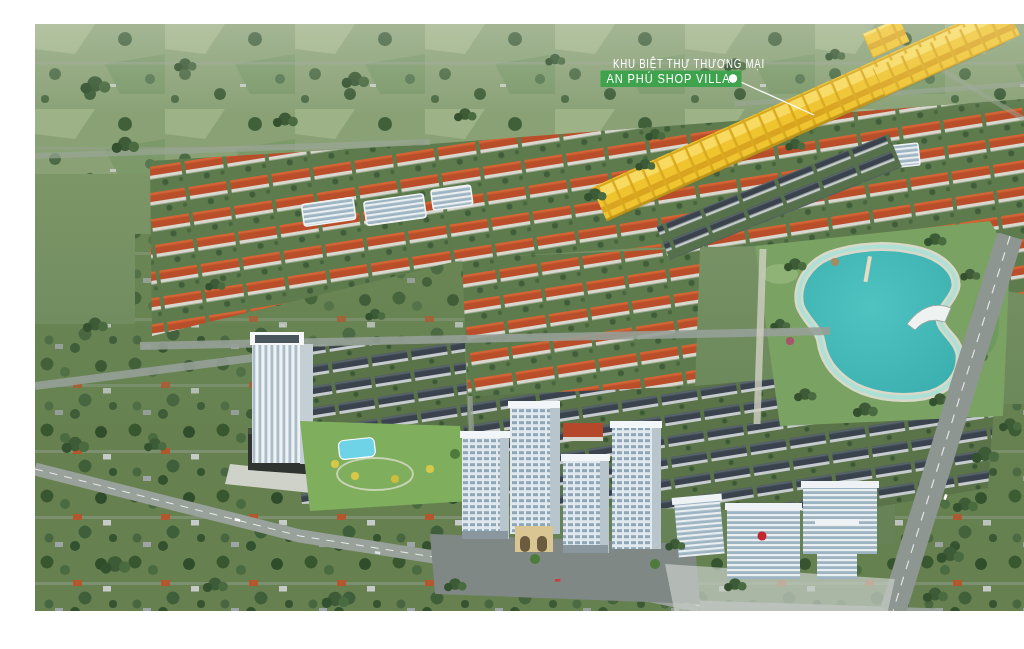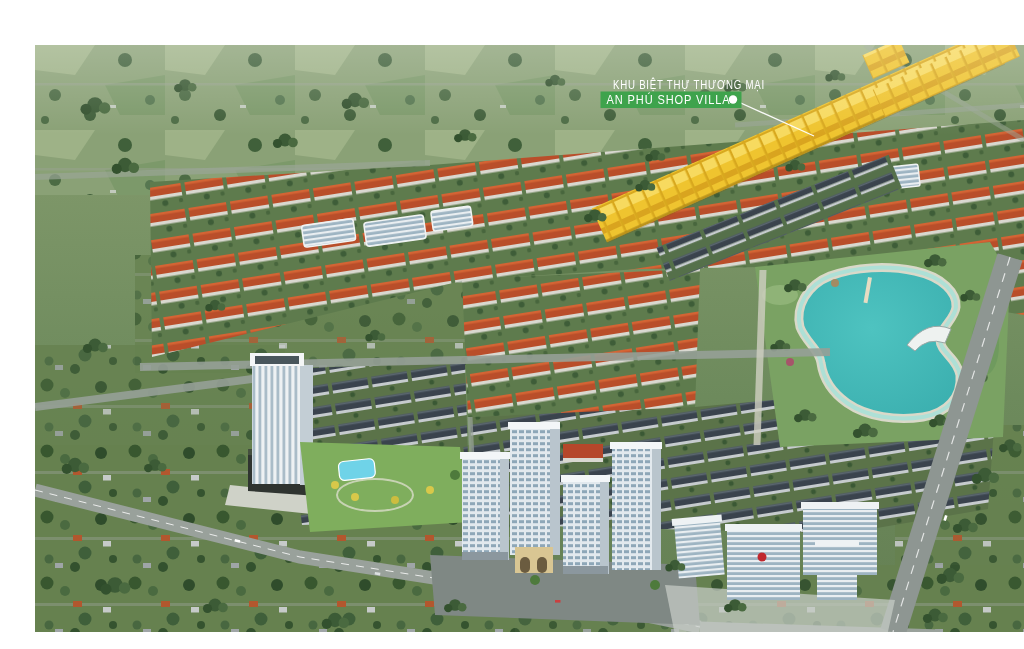--- a/index.html
+++ b/index.html
@@ -1,18 +1,18 @@
 <!DOCTYPE html>
 <html><head>
 <meta charset="utf-8">
 <style>
   html,body{margin:0;padding:0;background:#ffffff;}
   .canvas{position:relative;width:1024px;height:649px;background:#ffffff;overflow:hidden;
           font-family:"Liberation Sans",sans-serif;}
-  .photo{position:absolute;left:35px;top:45px;width:989px;height:587px;}
+  .photo{position:absolute;left:35px;top:24px;width:989px;height:587px;}
   .photo svg{display:block;width:989px;height:587px;}
   text{font-family:"Liberation Sans",sans-serif;}
 </style>
 </head>
 <body>
 
 <div class="canvas">
   <div class="photo">
     <svg viewBox="0 0 989 587" xmlns="http://www.w3.org/2000/svg">
       <defs>

